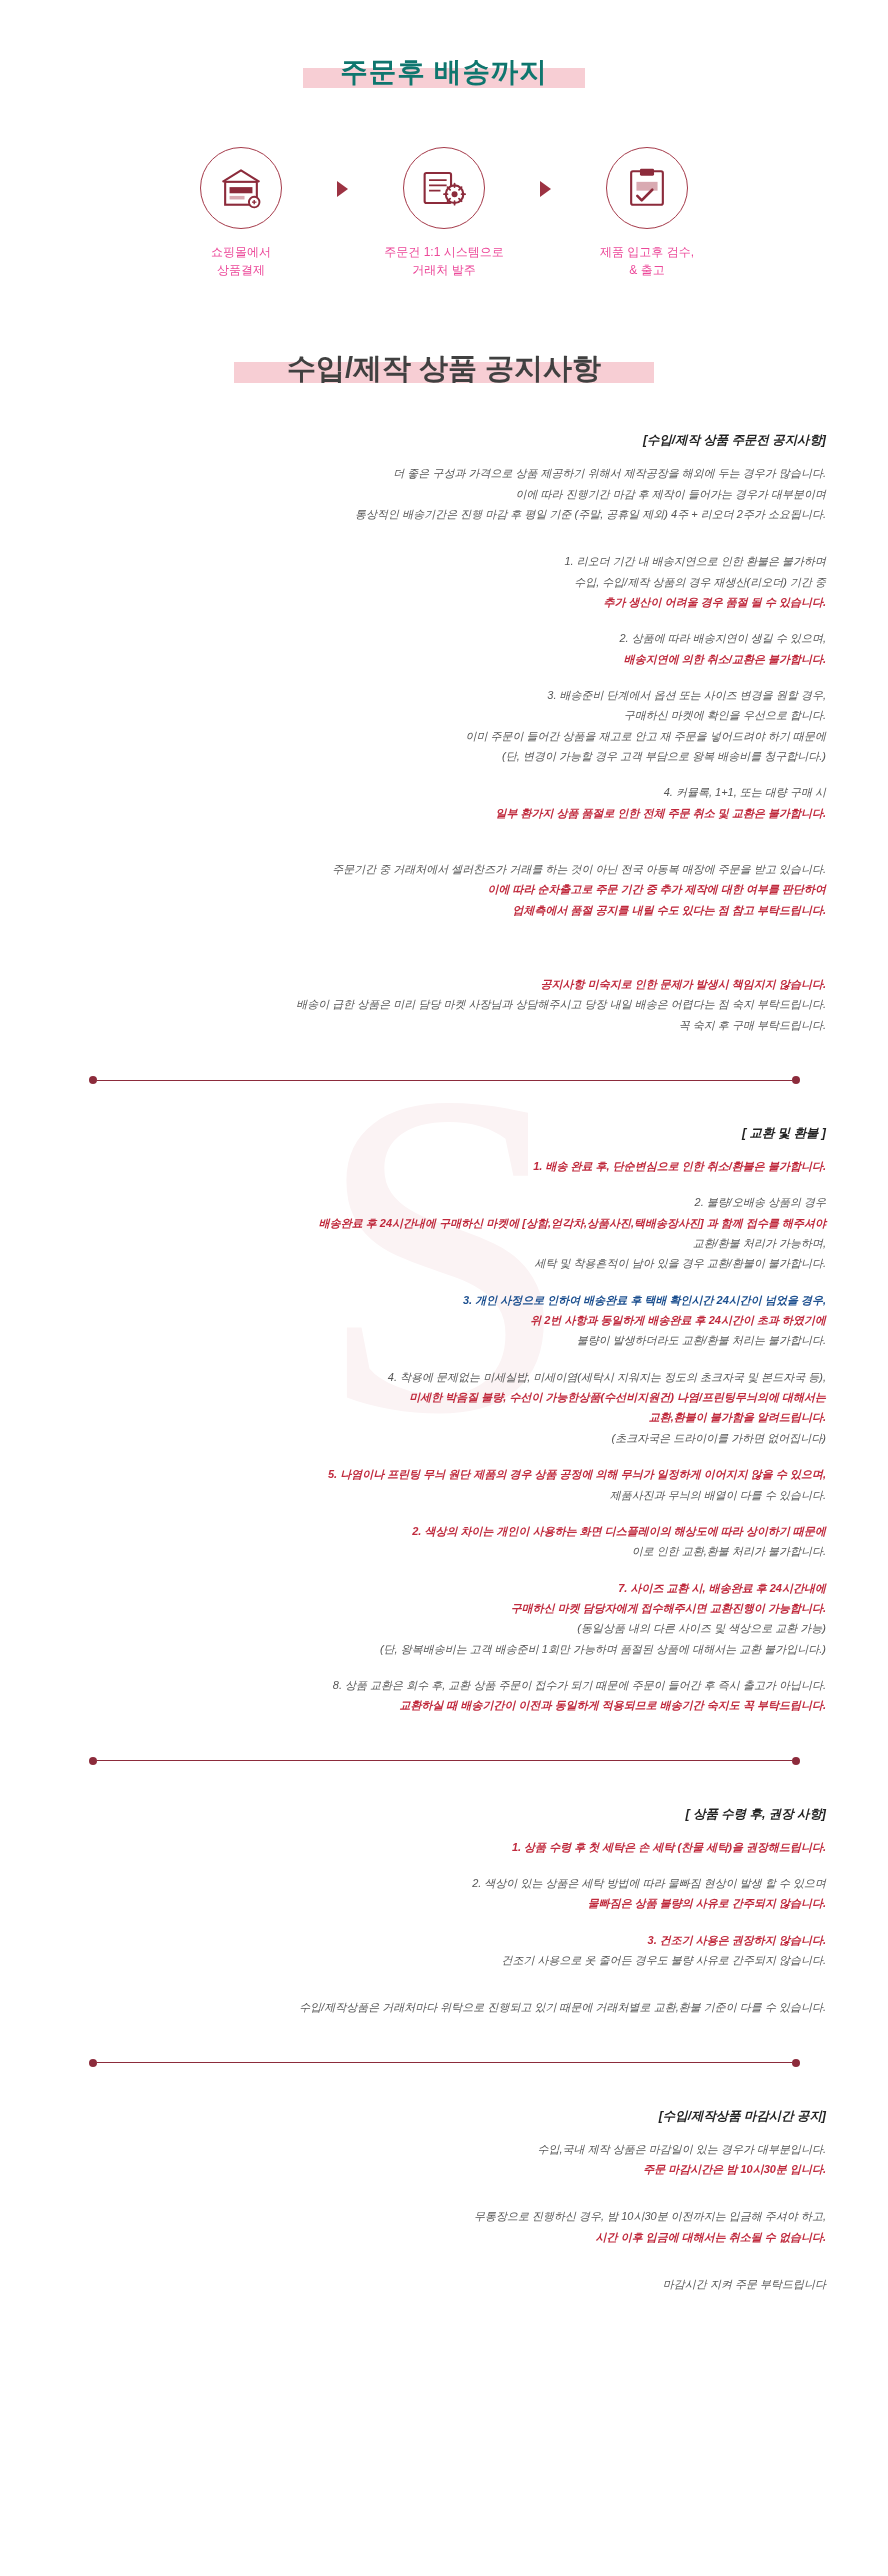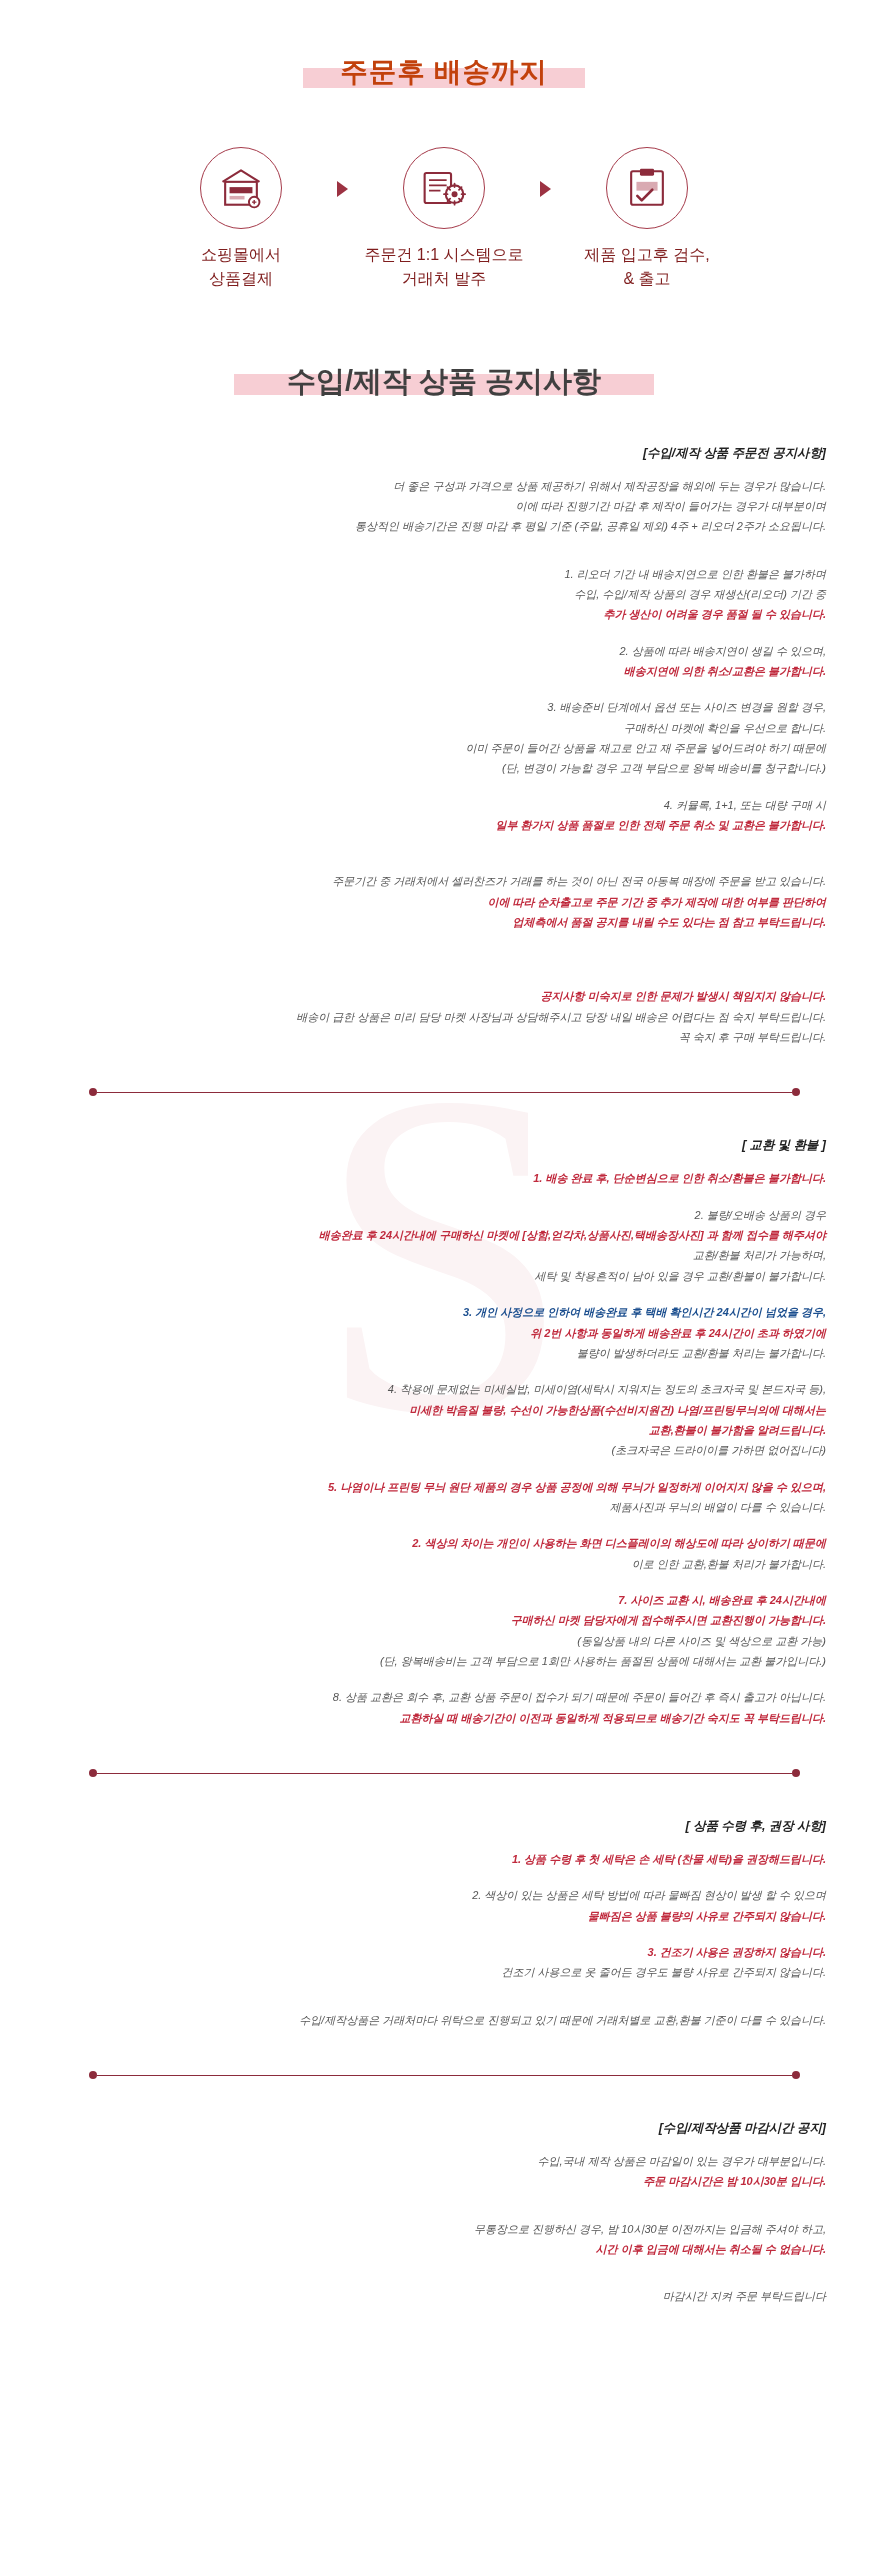--- a/index.html
+++ b/index.html
@@ -56,21 +56,21 @@
     height: 19.5px;
     background: #f7ced4;
     z-index: 0;
   }
   .banner-text {
     position: relative;
     z-index: 1;
     font-size: 27.5px;
     font-weight: bold;
     letter-spacing: 0.9px;
-    color: #c2410c;
+    color: #0f766e;
     font-family: "Liberation Sans", sans-serif;
   }
 
   
   .steps {
     display: flex;
     justify-content: center;
     align-items: flex-start;
     gap: 16px;
     margin-top: 46px;
@@ -85,23 +85,23 @@
     border: 1.8px solid #a53a4a;
     border-radius: 50%;
     margin: 0 auto;
     display: flex;
     align-items: center;
     justify-content: center;
     background: #fff;
   }
   .step-label {
     margin-top: 14px;
-    font-size: 16px;
+    font-size: 12px;
     line-height: 1.55;
-    color: #7f1d1d;
+    color: #ec4899;
     white-space: pre-line;
   }
   .arrow {
     margin-top: 34px;
     width: 0; height: 0;
     border-left: 11.5px solid #9c3242;
     border-top: 8px solid transparent;
     border-bottom: 8px solid transparent;
   }
 
@@ -335,21 +335,21 @@
       <div class="gap"></div>
 
       <p class="line red">2. 색상의 차이는 개인이 사용하는 화면 디스플레이의 해상도에 따라 상이하기 때문에</p>
       <p class="line">이로 인한 교환,환불 처리가 불가합니다.</p>
 
       <div class="gap"></div>
 
       <p class="line red">7. 사이즈 교환 시, 배송완료 후 24시간내에</p>
       <p class="line red">구매하신 마켓 담당자에게 접수해주시면 교환진행이 가능합니다.</p>
       <p class="line">(동일상품 내의 다른 사이즈 및 색상으로 교환 가능)</p>
-      <p class="line">(단, 왕복배송비는 고객 부담으로 1회만 사용하는 품절된 상품에 대해서는 교환 불가입니다.)</p>
+      <p class="line">(단, 왕복배송비는 고객 배송준비 1회만 가능하며 품절된 상품에 대해서는 교환 불가입니다.)</p>
 
       <div class="gap"></div>
 
       <p class="line">8. 상품 교환은 회수 후, 교환 상품 주문이 접수가 되기 때문에 주문이 들어간 후 즉시 출고가 아닙니다.</p>
       <p class="line red">교환하실 때 배송기간이 이전과 동일하게 적용되므로 배송기간 숙지도 꼭 부탁드립니다.</p>
     </div>
 
     <div class="divider">
       <span class="dot l"></span>
       <span class="bar"></span>

